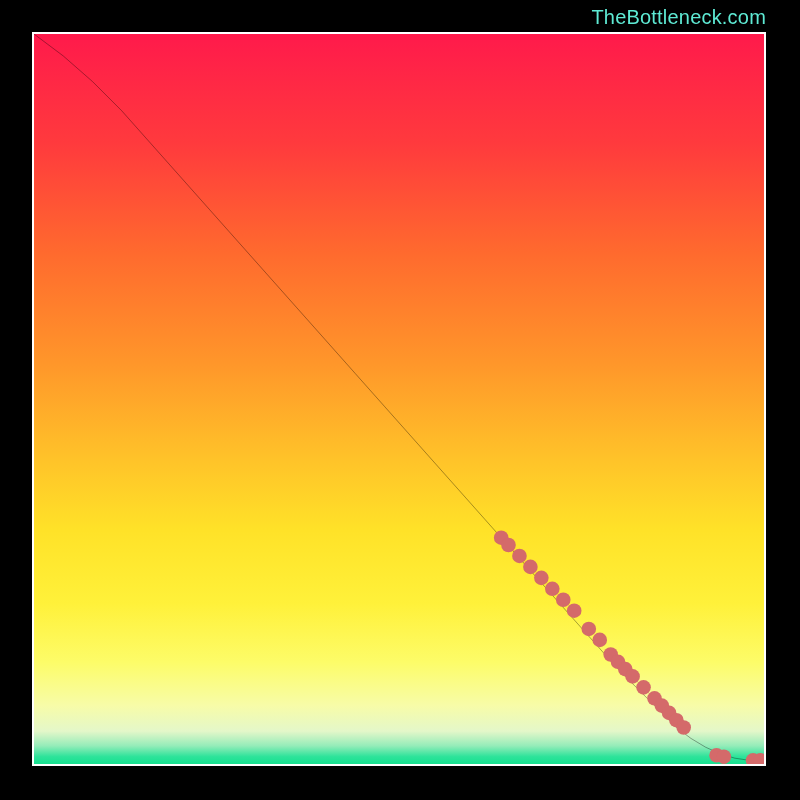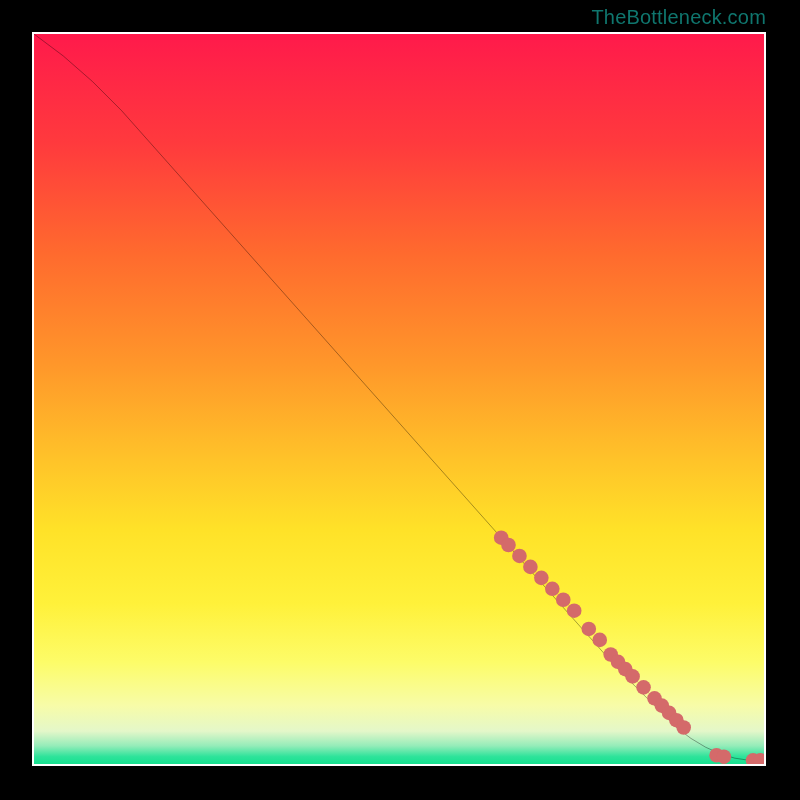--- a/index.html
+++ b/index.html
@@ -30,21 +30,21 @@
     left: 34px;
     top: 34px;
     width: 730px;
     height: 730px;
     display: block;
   }
   .attribution {
     position: absolute;
     top: 6px;
     right: 34px;
-    color: #0f766e;
+    color: #5eead4;
     font-size: 20px;
     font-weight: 400;
     letter-spacing: 0.2px;
   }
 </style>
 </head>
 <body>
 
 <div class="stage">
 

